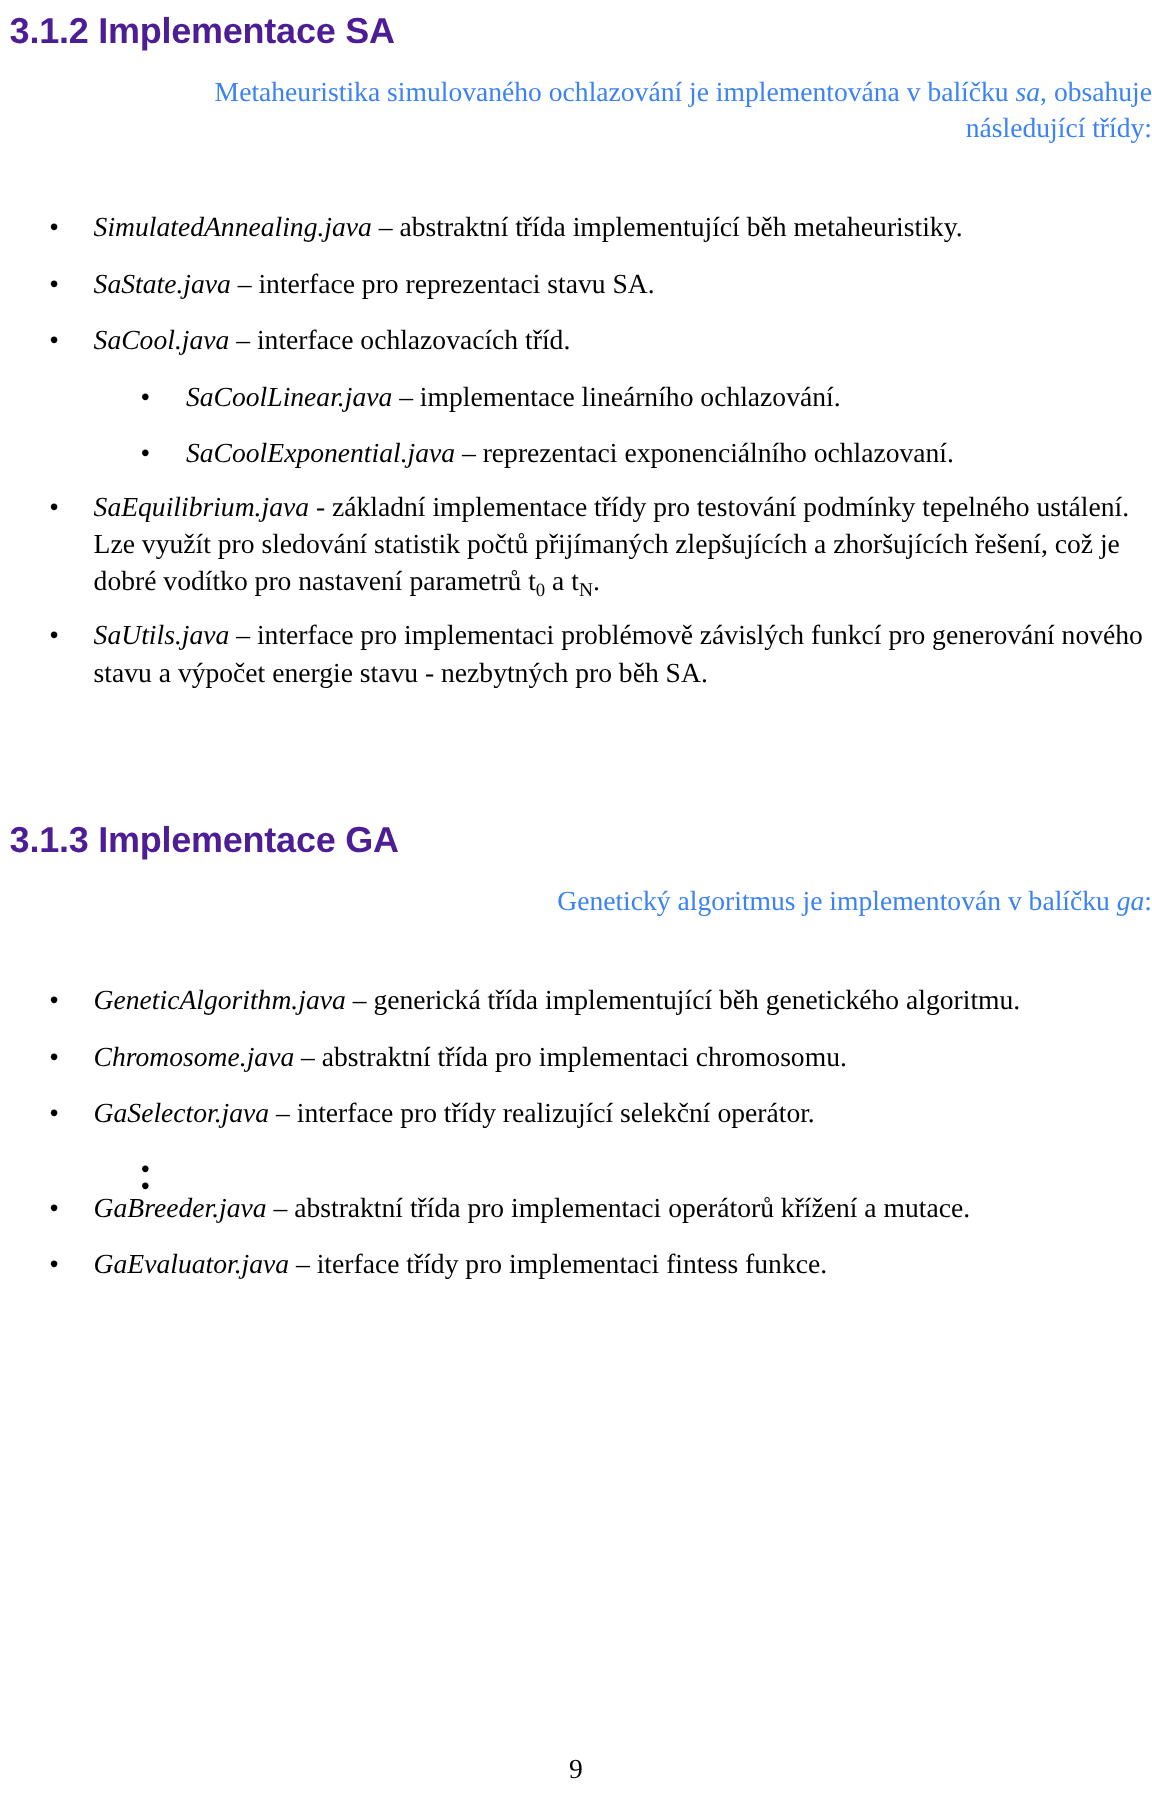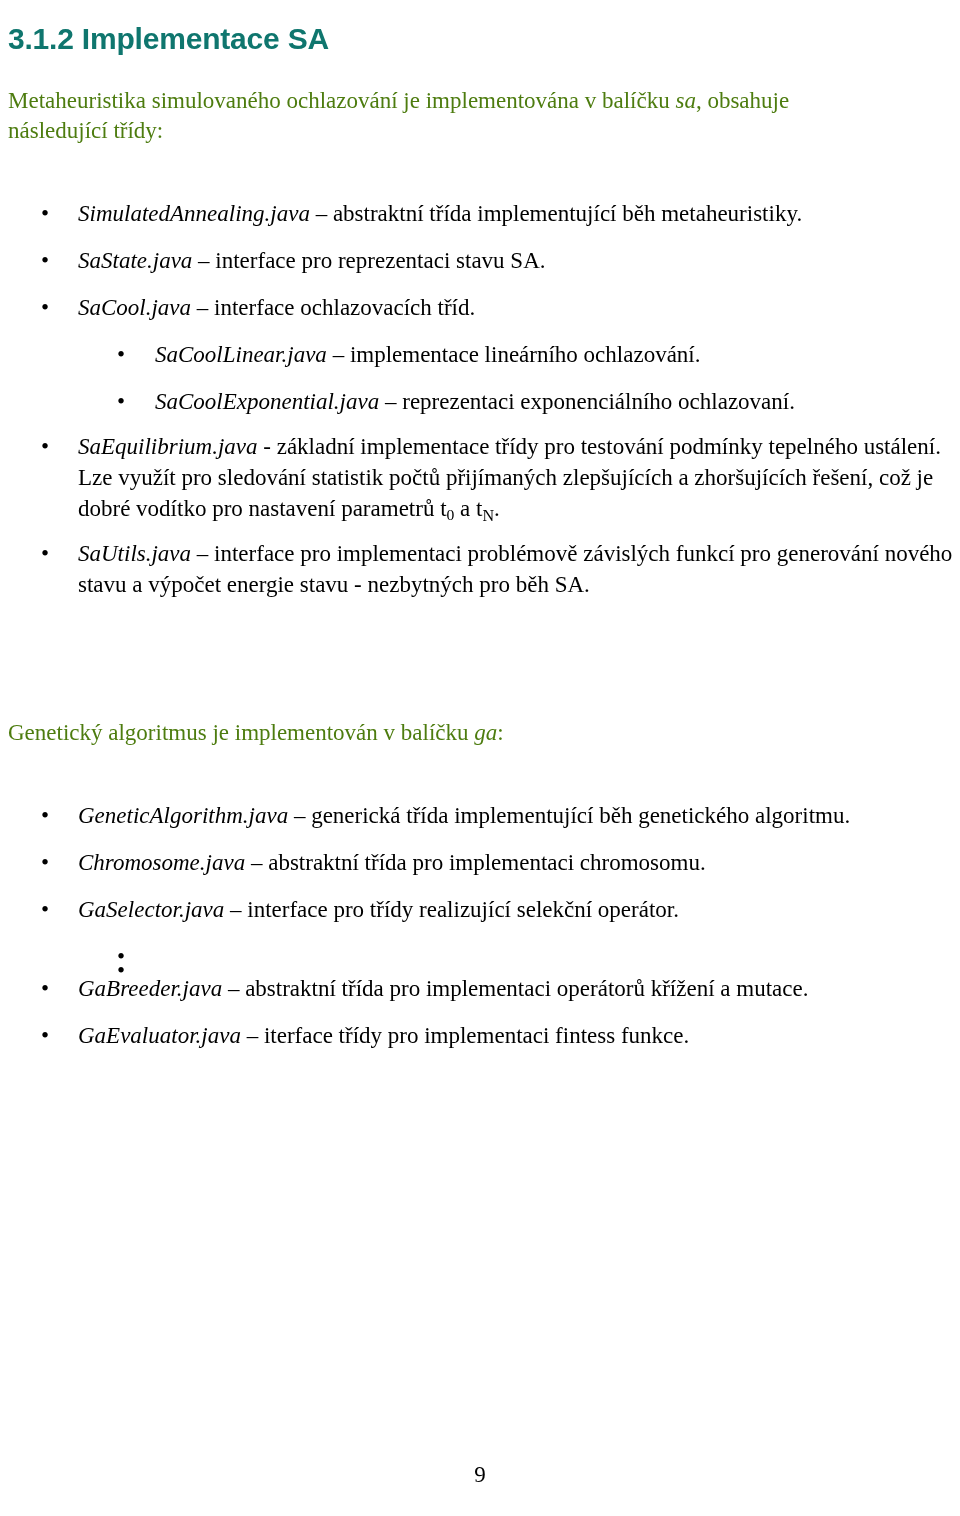--- a/index.html
+++ b/index.html
@@ -26,33 +26,34 @@
     padding: 0;
   }
 
   
   .section-heading {
     font-family: "Liberation Sans", "DejaVu Sans", sans-serif;
     font-weight: bold;
     font-size: 30px;
     line-height: 34px;
     letter-spacing: -0.2px;
-    margin: 16px;
-    padding: 0;
-    color: #0f766e;
+    margin: 4px;
+    padding: 0;
+    color: #4c1d95;
   }
 
   
   .body-para {
     font-family: "Liberation Serif", "DejaVu Serif", serif;
     font-size: 23px;
     line-height: 30px;
     margin: 0;
     padding: 0;
-    color: #4d7c0f;
+    color: #3b82f6;
+    text-align: right;
   }
 
   .it { font-style: italic; }
 
   
   .bullets {
     list-style: none;
     margin: 0;
     padding: 0;
   }
@@ -189,20 +190,21 @@
 
     <li class="bullet-item lvl1">
       <span class="bullet-dot">•</span>
       <span class="bullet-text"><span class="it">SaUtils.java</span><span> – interface pro implementaci problémově závislých funkcí pro generování nového stavu a výpočet energie stavu - nezbytných pro běh SA.</span></span>
     </li>
 
   </ul>
 
   <div style="height:104px"></div>
 
+  <h2 class="section-heading block-left">3.1.3 Implementace GA</h2>
 
   <div class="gap-14"></div>
 
   <p class="body-para block-left">
     <span>Genetický algoritmus je implementován v balíčku </span><span class="it">ga</span><span>:</span>
   </p>
 
   <div class="gap-28"></div>
   <div class="gap-24"></div>
 

